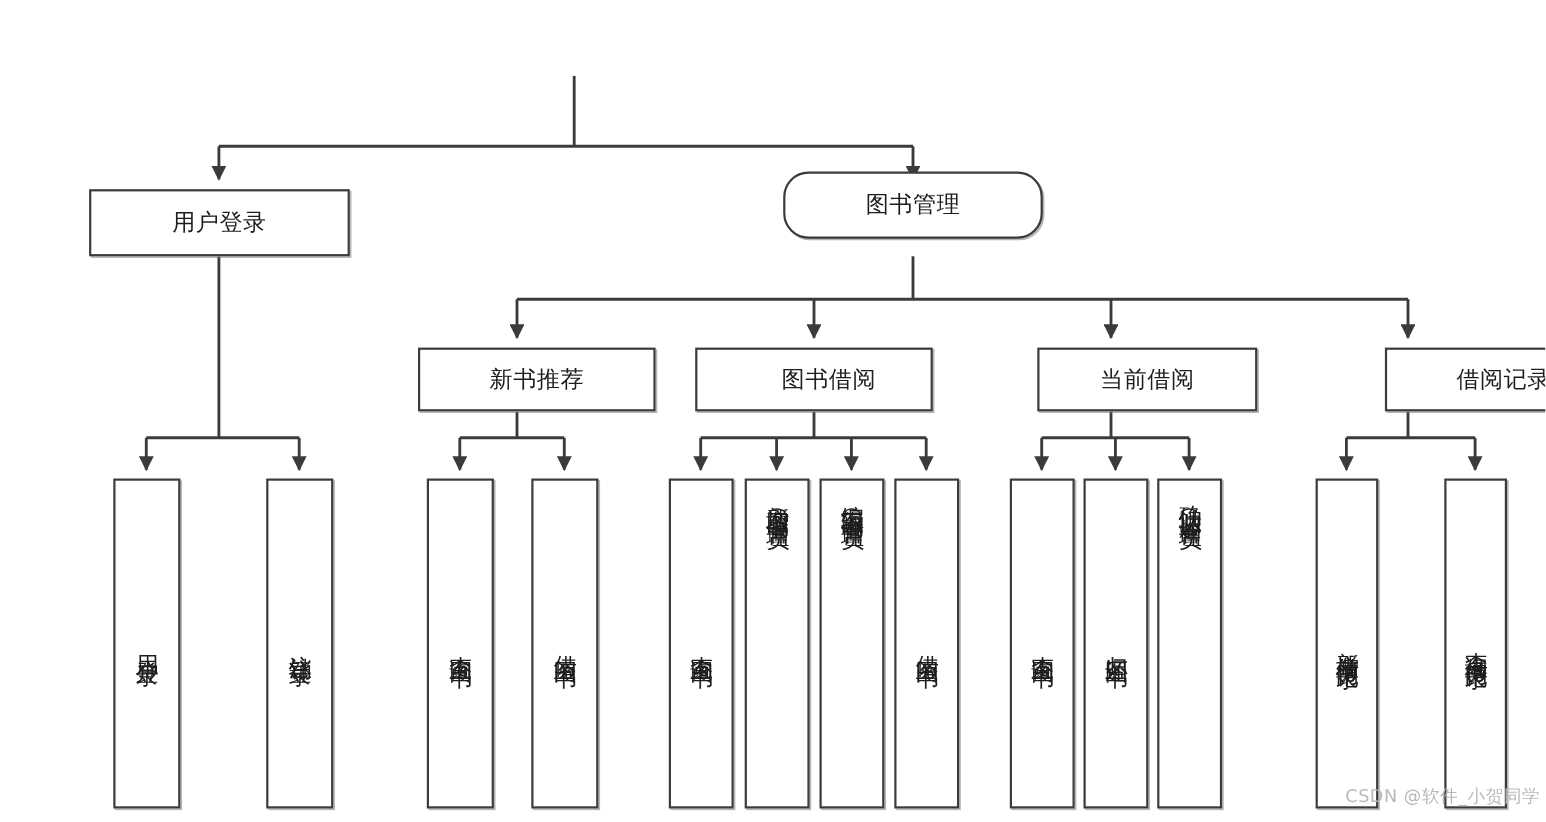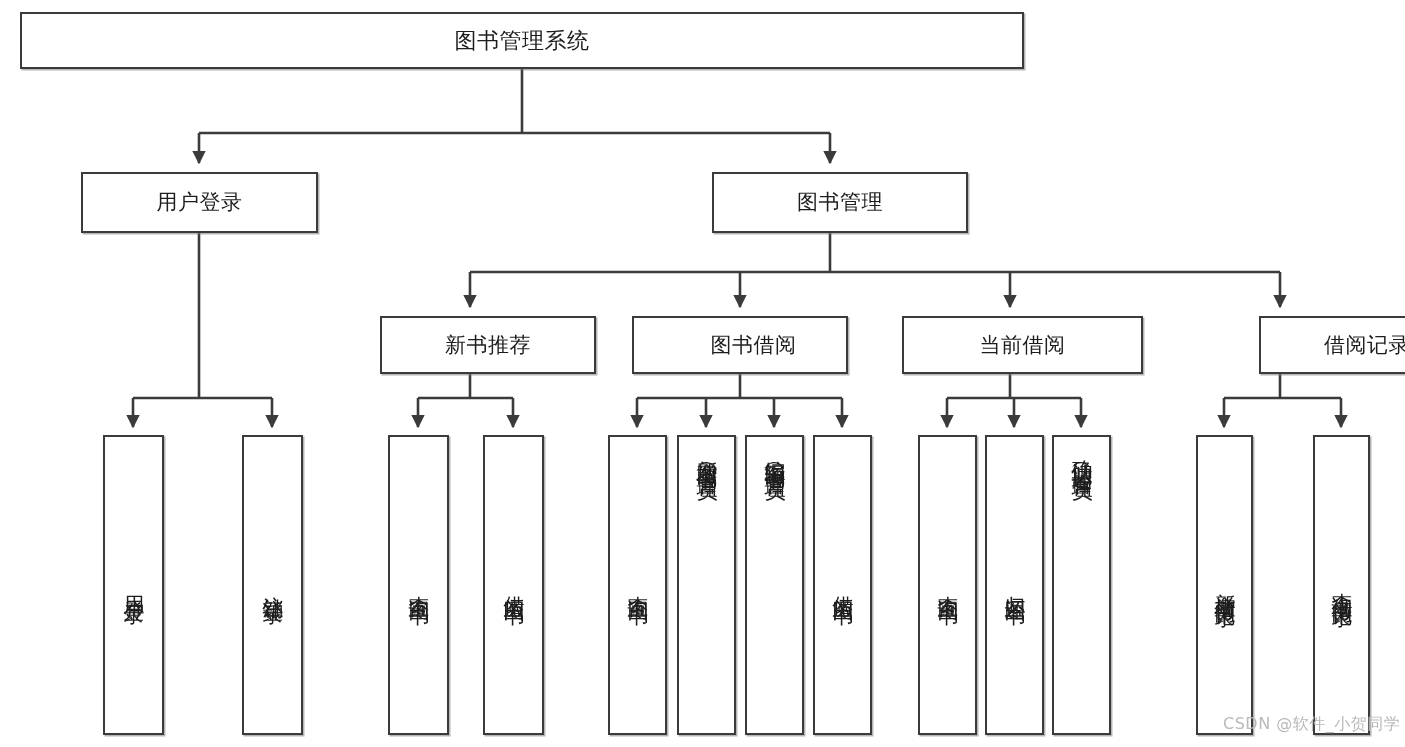--- a/index.html
+++ b/index.html
@@ -126,38 +126,35 @@
       <path d="M 1014 398 L 1014 427" marker-end="url(#arrow)"></path>
       <path d="M 1081 398 L 1081 427" marker-end="url(#arrow)"></path>
 
       <path d="M 1280 374 L 1280 398"></path>
       <path d="M 1224 398 L 1341 398"></path>
       <path d="M 1224 398 L 1224 427" marker-end="url(#arrow)"></path>
       <path d="M 1341 398 L 1341 427" marker-end="url(#arrow)"></path>
     </g>
   </svg>
 
-  <div class="node root horiz" style="left:20px; top:12px; width:1004px; height:57px;">
-    <span class="label">图书管理系统</span>
-  </div>
 
   <div class="node horiz" style="left:81px; top:172px; width:237px; height:61px;">
     <span class="label">用户登录</span>
   </div>
-  <div class="node horiz" style="left:712px; top:172px; width:256px; height:61px;">
+  <div class="node horiz" style="left:712px; top:156px; width:236px; height:61px;border-radius:23px;">
     <span class="label">图书管理</span>
   </div>
 
   <div class="node horiz" style="left:362px; top:316px; width:216px; height:58px;margin-left:18px;">
     <span class="label">新书推荐</span>
   </div>
   <div class="node horiz" style="left:632px; top:316px; width:216px; height:58px;padding-left:27px;">
     <span class="label">图书借阅</span>
   </div>
-  <div class="node horiz" style="left:902px; top:316px; width:241px; height:58px;">
+  <div class="node horiz" style="left:943px; top:316px; width:200px; height:58px;">
     <span class="label">当前借阅</span>
   </div>
   <div class="node horiz" style="left:1211px; top:316px; width:216px; height:58px;margin-left:48px;">
     <span class="label">借阅记录</span>
   </div>
 
   <div class="node vert centered" style="left:103px; top:435px; width:61px; height:300px;">
     <span class="label">用户登录</span>
   </div>
   <div class="node vert centered" style="left:242px; top:435px; width:61px; height:300px;">

